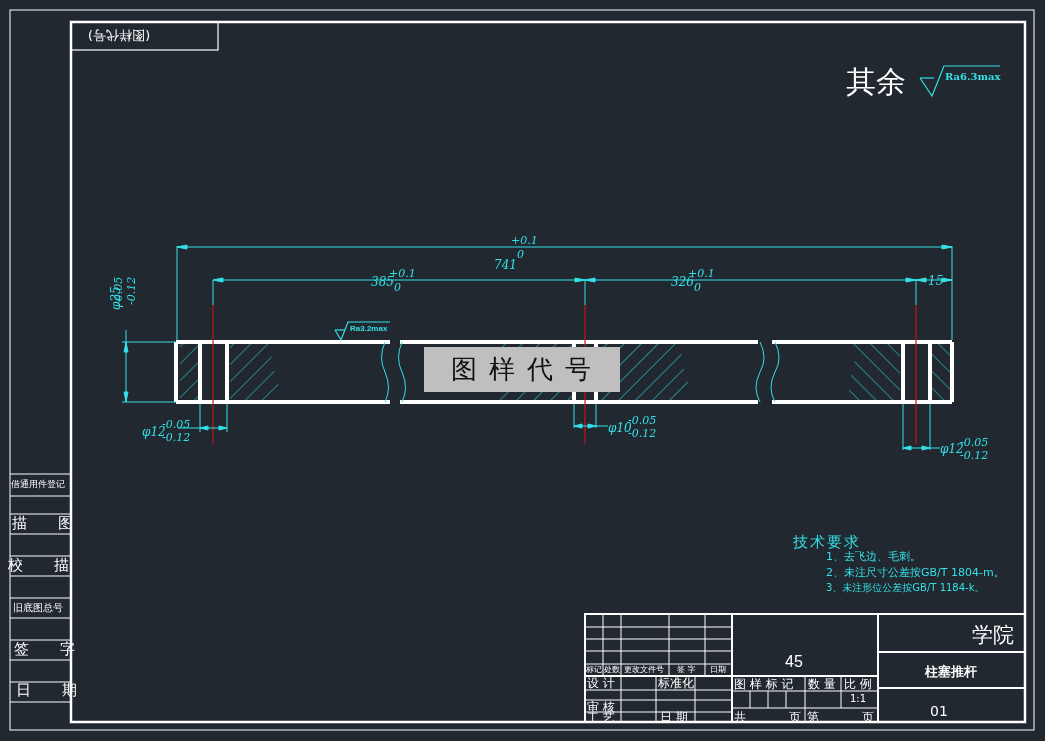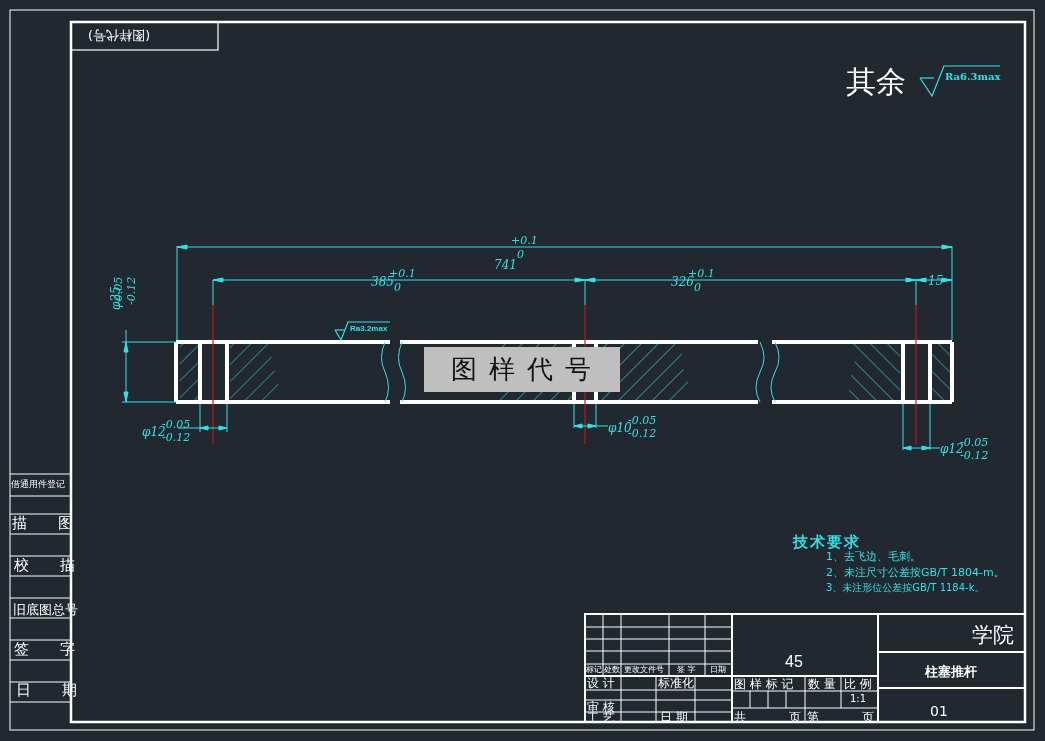--- a/index.html
+++ b/index.html
@@ -203,29 +203,29 @@
 <div class="dim" style="left:608px; top:422px;">φ10</div>
 <div class="tol" style="left:628px; top:415px;">-0.05</div>
 <div class="tol" style="left:628px; top:428px;">-0.12</div>
 
 <div class="dim" style="left:940px; top:443px;">φ12</div>
 <div class="tol" style="left:960px; top:437px;">-0.05</div>
 <div class="tol" style="left:960px; top:450px;">-0.12</div>
 
 <div class="watermark">图样代号</div>
 
-<div class="cad-text cyan" style="left:793px; top:535px; font-size:15px; letter-spacing:2px;font-weight:bold;">技术要求</div>
+<div class="cad-text cyan" style="left:793px; top:535px; font-size:15px; letter-spacing:2px;">技术要求</div>
 <div class="cad-text cyan" style="left:826px; top:551px; font-size:11px;">1、去飞边、毛刺。</div>
 <div class="cad-text cyan" style="left:826px; top:567px; font-size:11px;">2、未注尺寸公差按GB/T 1804-m。</div>
 <div class="cad-text cyan" style="left:826px; top:583px; font-size:10px;">3、未注形位公差按GB/T 1184-k。</div>
 
 <div class="side-label" style="left:11px; top:480px; font-size:9px;">借通用件登记</div>
 <div class="side-label" style="left:12px; top:516px; font-size:15px; letter-spacing:8px;">描　图</div>
-<div class="side-label" style="left:14px; top:558px; font-size:15px; letter-spacing:8px;">校　描</div>
-<div class="side-label" style="left:13px; top:603px; font-size:13px;">旧底图总号</div>
+<div class="side-label" style="left:8px; top:558px; font-size:15px; letter-spacing:8px;">校　描</div>
+<div class="side-label" style="left:13px; top:603px; font-size:10px;">旧底图总号</div>
 <div class="side-label" style="left:14px; top:642px; font-size:15px; letter-spacing:8px;">签　字</div>
 <div class="side-label" style="left:16px; top:683px; font-size:15px; letter-spacing:8px;">日　期</div>
 
 <div class="cell-label" style="left:586px; top:666px; font-size:8px;">标记</div>
 <div class="cell-label" style="left:604px; top:666px; font-size:8px;">处数</div>
 <div class="cell-label" style="left:624px; top:666px; font-size:8px;">更改文件号</div>
 <div class="cell-label" style="left:677px; top:666px; font-size:8px;">签 字</div>
 <div class="cell-label" style="left:710px; top:666px; font-size:8px;text-align:right;">日期</div>
 
 <div class="cell-label" style="left:587px; top:677px; font-size:12px;">设 计</div>

